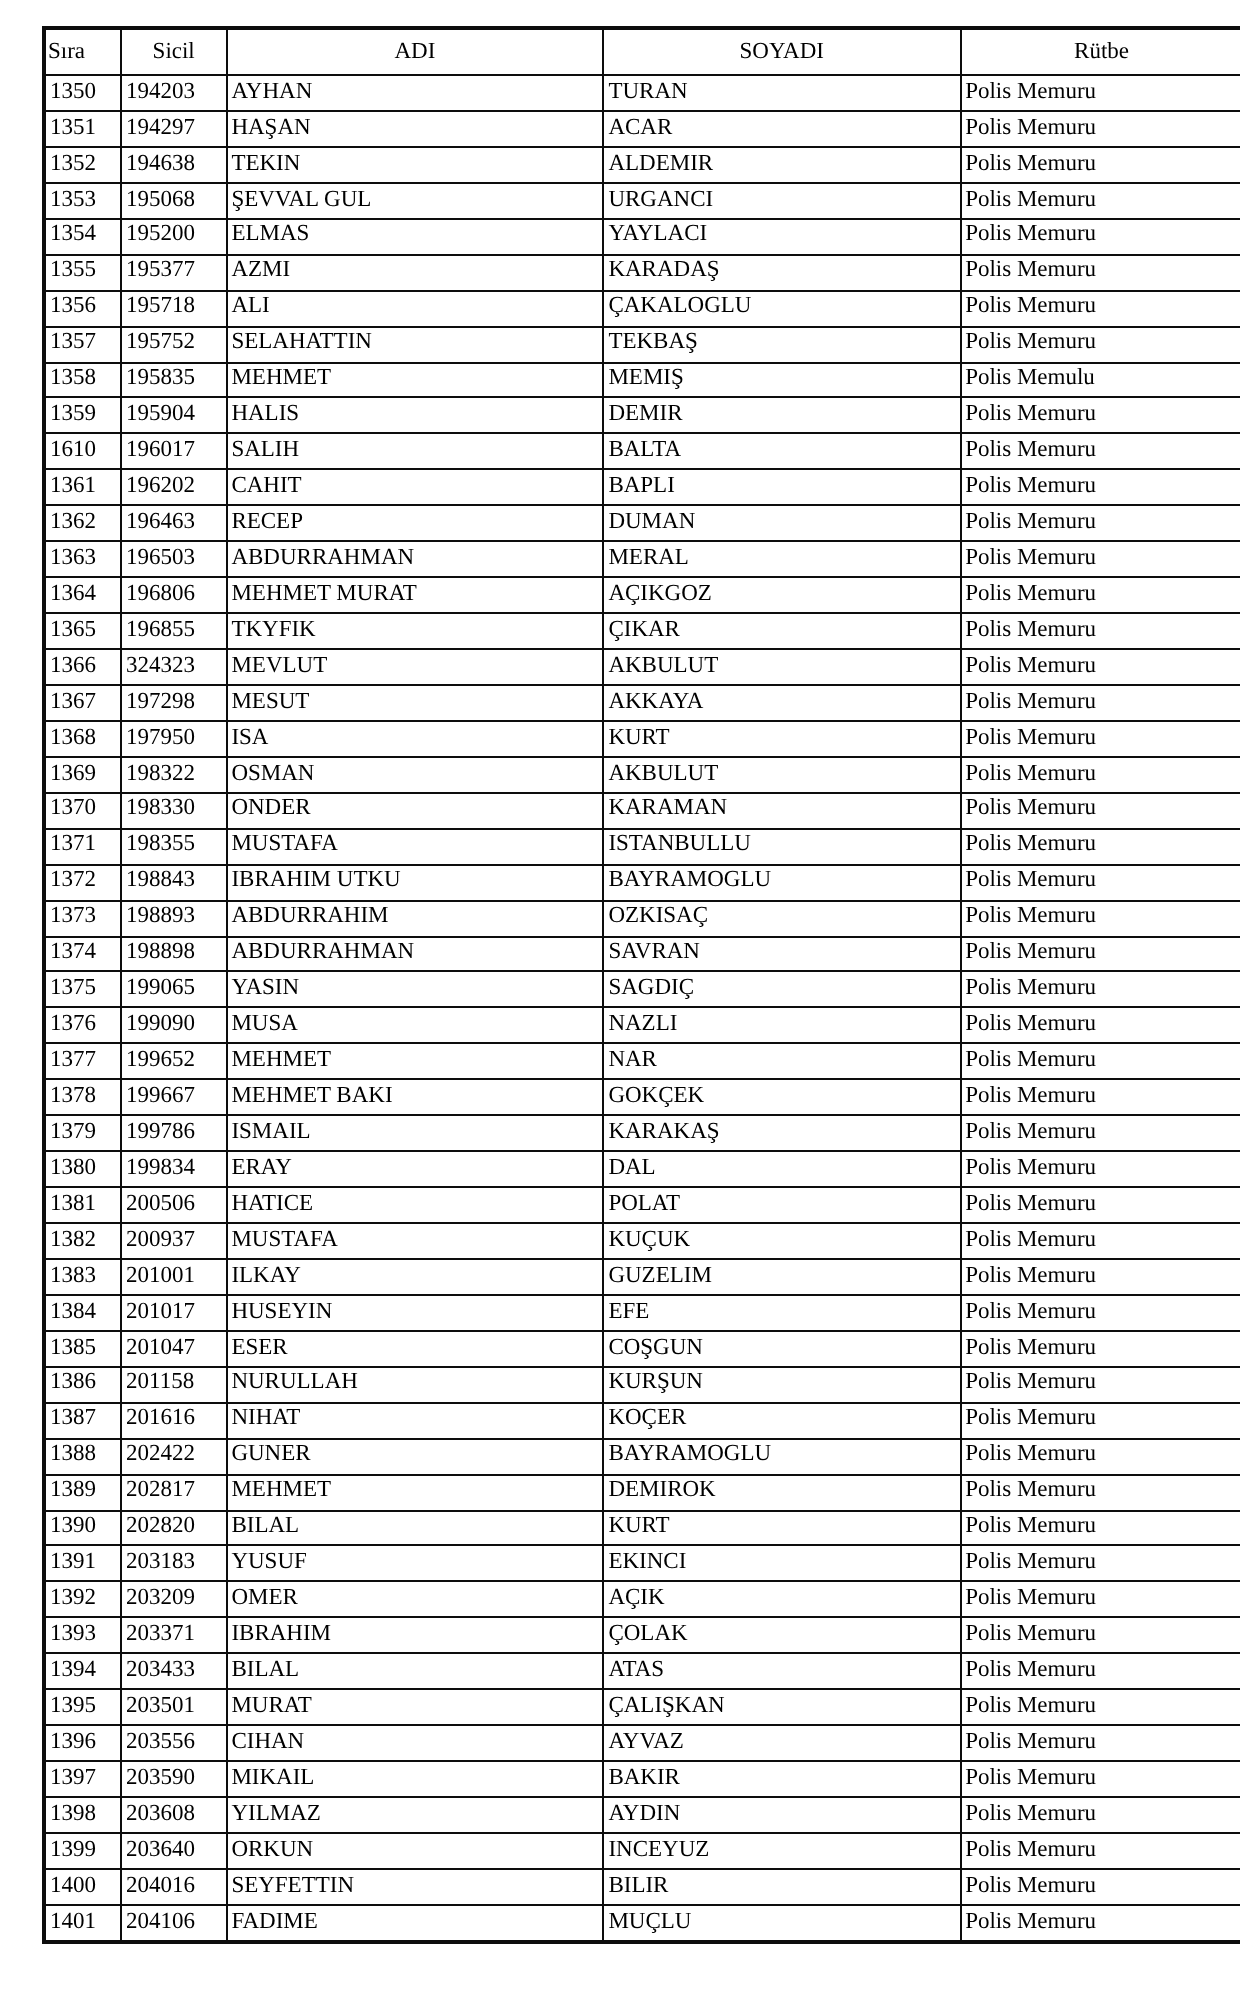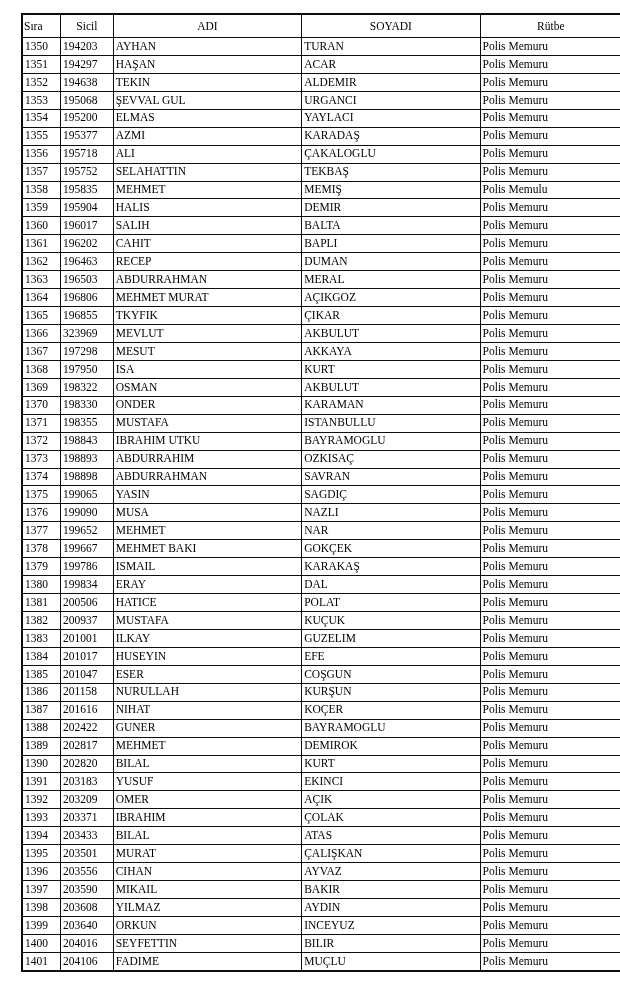--- a/index.html
+++ b/index.html
@@ -145,21 +145,21 @@
           <td class="col-rutbe">Polis Memulu</td>
         </tr>
         <tr>
           <td class="col-sira">1359</td>
           <td class="col-sicil">195904</td>
           <td class="col-adi">HALIS</td>
           <td class="col-soyadi">DEMIR</td>
           <td class="col-rutbe">Polis Memuru</td>
         </tr>
         <tr>
-          <td class="col-sira">1360</td>
+          <td class="col-sira">1610</td>
           <td class="col-sicil">196017</td>
           <td class="col-adi">SALIH</td>
           <td class="col-soyadi">BALTA</td>
           <td class="col-rutbe">Polis Memuru</td>
         </tr>
         <tr>
           <td class="col-sira">1361</td>
           <td class="col-sicil">196202</td>
           <td class="col-adi">CAHIT</td>
           <td class="col-soyadi">BAPLI</td>
@@ -188,21 +188,21 @@
         </tr>
         <tr>
           <td class="col-sira">1365</td>
           <td class="col-sicil">196855</td>
           <td class="col-adi">TKYFIK</td>
           <td class="col-soyadi">ÇIKAR</td>
           <td class="col-rutbe">Polis Memuru</td>
         </tr>
         <tr>
           <td class="col-sira">1366</td>
-          <td class="col-sicil">323969</td>
+          <td class="col-sicil">324323</td>
           <td class="col-adi">MEVLUT</td>
           <td class="col-soyadi">AKBULUT</td>
           <td class="col-rutbe">Polis Memuru</td>
         </tr>
         <tr>
           <td class="col-sira">1367</td>
           <td class="col-sicil">197298</td>
           <td class="col-adi">MESUT</td>
           <td class="col-soyadi">AKKAYA</td>
           <td class="col-rutbe">Polis Memuru</td>

